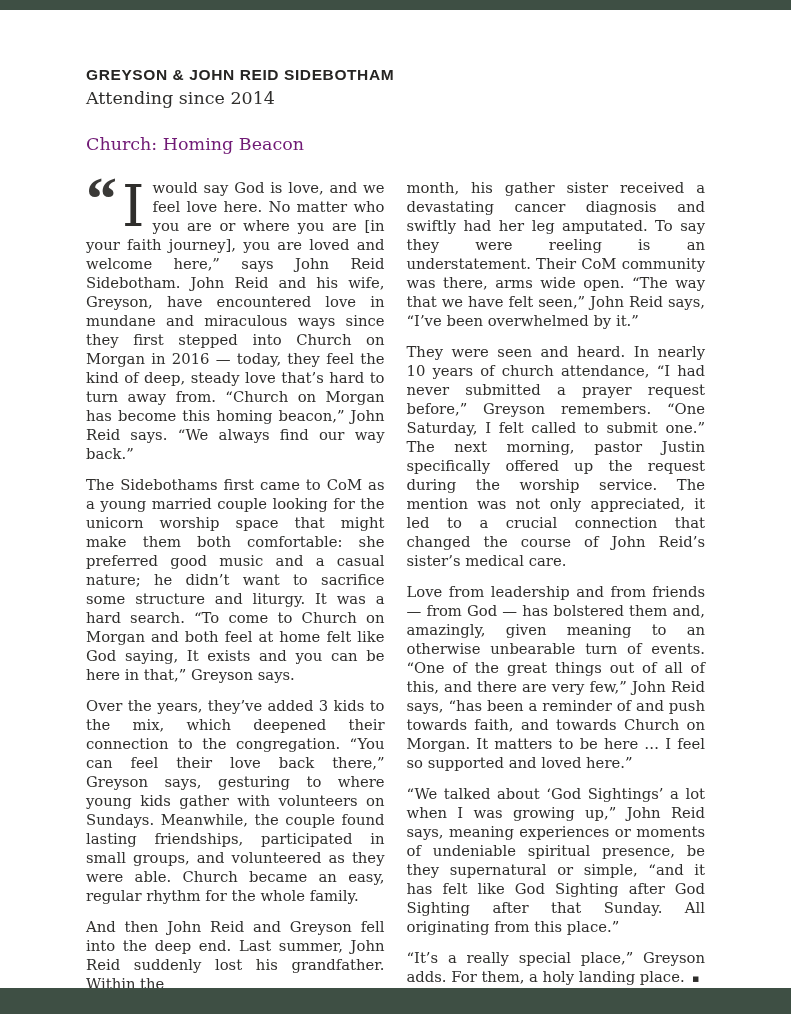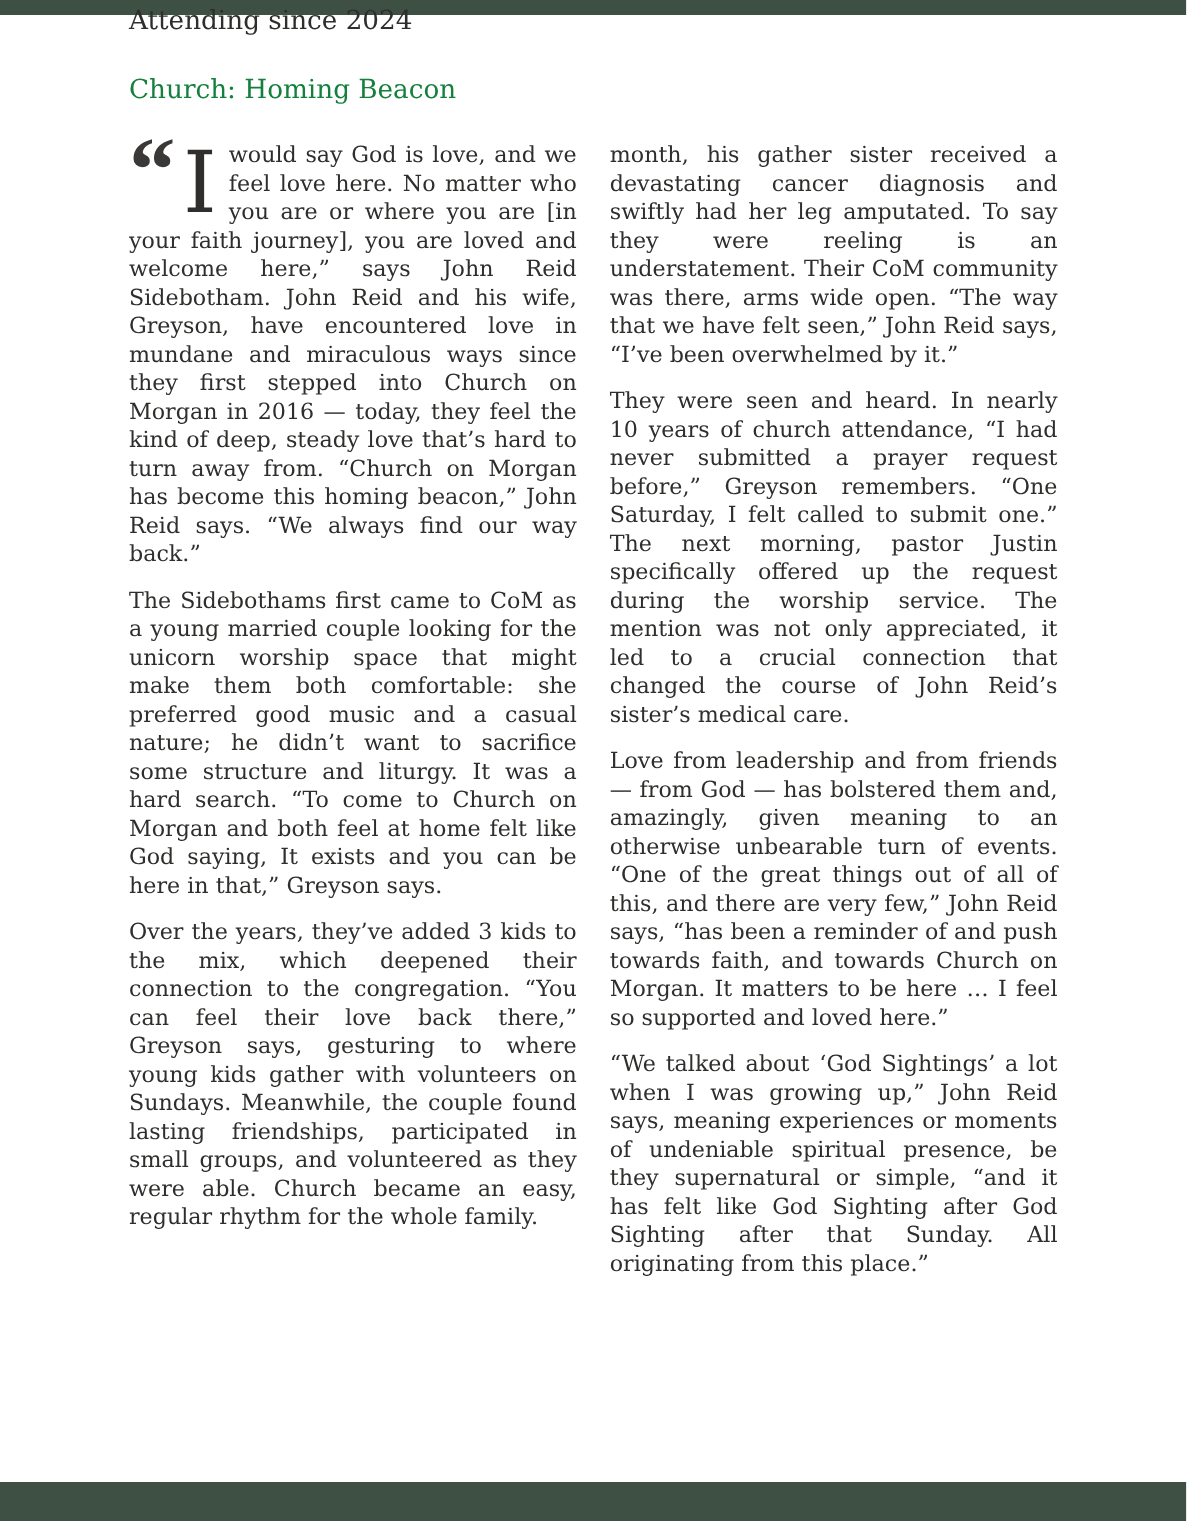--- a/index.html
+++ b/index.html
@@ -41,21 +41,21 @@
     color: #262523;
   }
   .subline {
     margin-top: 4px;
     font-size: 17.5px;
     color: #2f2e2c;
   }
   .church-line {
     margin-top: 26px;
     font-size: 17.5px;
-    color: #15803d;
+    color: #701a75;
   }
 
   .columns {
     display: flex;
     gap: 22px;
     margin-top: 24px;
   }
   .column {
     flex: 1 1 0;
     min-width: 0;
@@ -90,34 +90,37 @@
     letter-spacing: 2px;
   }
 </style>
 </head>
 <body>
 
 <div class="page">
   <div class="accent-bar top"></div>
 
   <div class="content">
+    <div class="headline">GREYSON &amp; JOHN REID SIDEBOTHAM</div>
 
-    <div class="subline">Attending since 2024</div>
+    <div class="subline">Attending since 2014</div>
 
     <div class="church-line">Church: Homing Beacon</div>
 
     <div class="columns">
       <div class="column">
           <p class="para"><span class="big-quote">“</span><span class="drop-cap">I</span>would say God is love, and we feel love here. No matter who you are or where you are [in your faith journey], you are loved and welcome here,” says John Reid Sidebotham. John Reid and his wife, Greyson, have encountered love in mundane and miraculous ways since they first stepped into Church on Morgan in 2016 — today, they feel the kind of deep, steady love that’s hard to turn away from. “Church on Morgan has become this homing beacon,” John Reid says. “We always find our way back.”</p>
           <p class="para">The Sidebothams first came to CoM as a young married couple looking for the unicorn worship space that might make them both comfortable: she preferred good music and a casual nature; he didn’t want to sacrifice some structure and liturgy. It was a hard search. “To come to Church on Morgan and both feel at home felt like God saying, It exists and you can be here in that,” Greyson says.</p>
           <p class="para">Over the years, they’ve added 3 kids to the mix, which deepened their connection to the congregation. “You can feel their love back there,” Greyson says, gesturing to where young kids gather with volunteers on Sundays. Meanwhile, the couple found lasting friendships, participated in small groups, and volunteered as they were able. Church became an easy, regular rhythm for the whole family.</p>
+          <p class="para">And then John Reid and Greyson fell into the deep end. Last summer, John Reid suddenly lost his grandfather. Within the</p>
         </div>
       <div class="column">
           <p class="para">month, his gather sister received a devastating cancer diagnosis and swiftly had her leg amputated. To say they were reeling is an understatement. Their CoM community was there, arms wide open. “The way that we have felt seen,” John Reid says, “I’ve been overwhelmed by it.”</p>
           <p class="para">They were seen and heard. In nearly 10 years of church attendance, “I had never submitted a prayer request before,” Greyson remembers. “One Saturday, I felt called to submit one.” The next morning, pastor Justin specifically offered up the request during the worship service. The mention was not only appreciated, it led to a crucial connection that changed the course of John Reid’s sister’s medical care.</p>
           <p class="para">Love from leadership and from friends — from God — has bolstered them and, amazingly, given meaning to an otherwise unbearable turn of events. “One of the great things out of all of this, and there are very few,” John Reid says, “has been a reminder of and push towards faith, and towards Church on Morgan. It matters to be here … I feel so supported and loved here.”</p>
           <p class="para">“We talked about ‘God Sightings’ a lot when I was growing up,” John Reid says, meaning experiences or moments of undeniable spiritual presence, be they supernatural or simple, “and it has felt like God Sighting after God Sighting after that Sunday. All originating from this place.”</p>
+          <p class="para">“It’s a really special place,” Greyson adds. For them, a holy landing place. <span class="end-mark">▪</span></p>
         </div>
     </div>
   </div>
 
   <div class="accent-bar bottom"></div>
 </div>
 
 </body></html>

